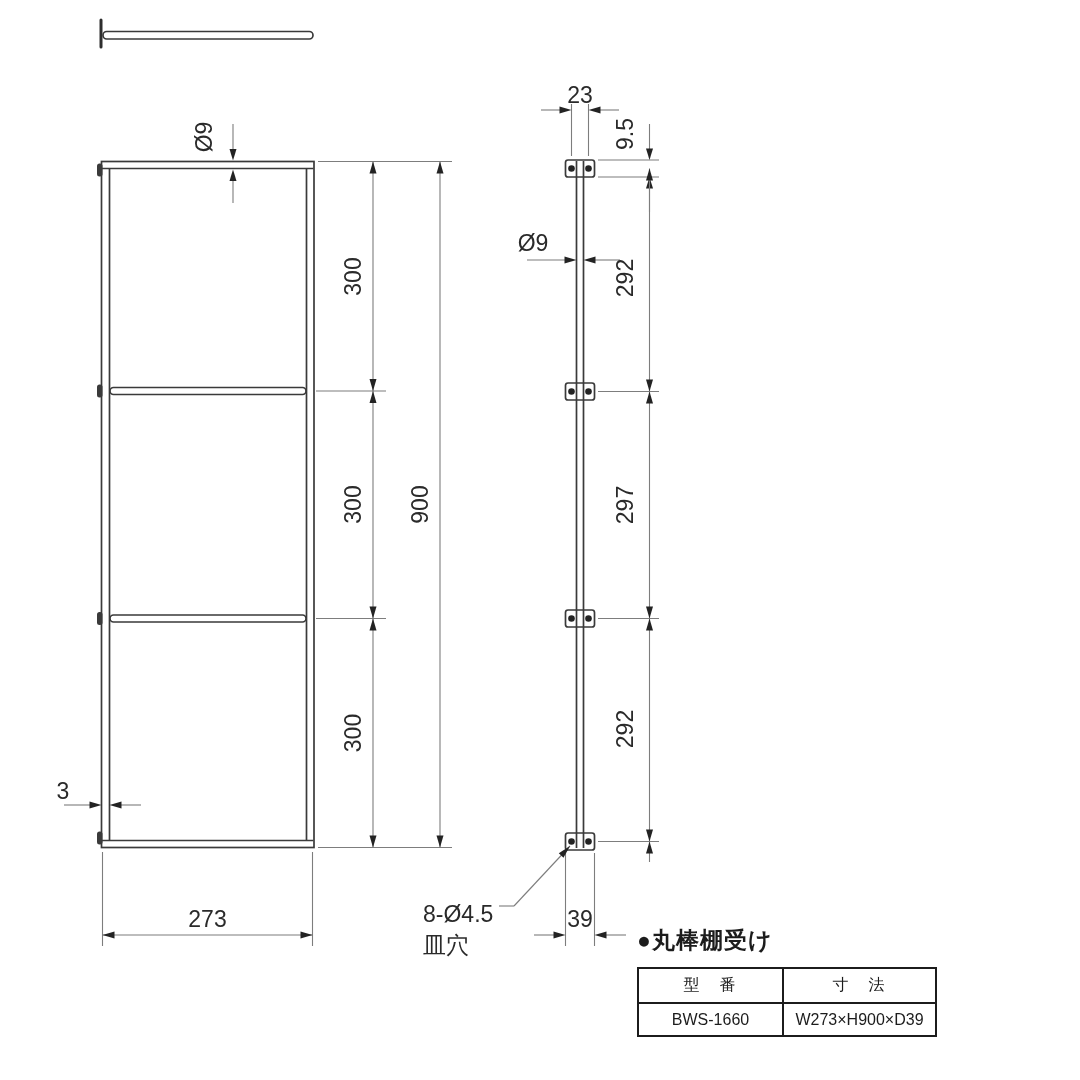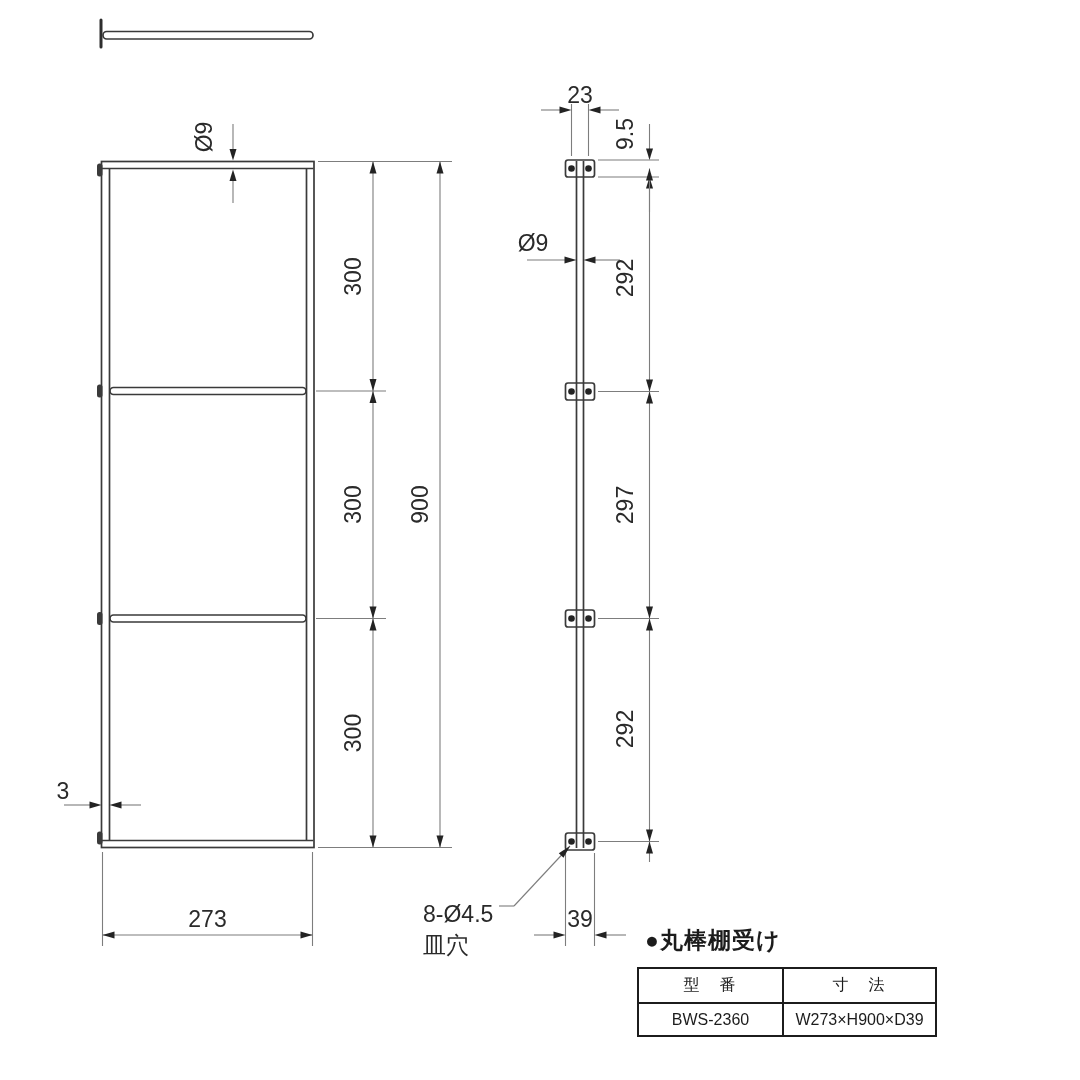--- a/index.html
+++ b/index.html
@@ -12,21 +12,21 @@
   .fillw{fill:#ffffff;}
   .tab{fill:#3a3a3a;stroke:none;}
   .hole{fill:#232323;stroke:none;}
   
   .dim{stroke:#7d7d7d;stroke-width:1.1;fill:none;}
   .arr{fill:#232323;stroke:none;}
   text.dimt{font-size:23px;fill:#2a2a2a;text-anchor:middle;}
   text.dimt-s{font-size:23px;fill:#2a2a2a;text-anchor:start;}
   
   .product-info{position:absolute;left:637px;top:925px;width:302px;color:#1c1c1c;}
-  .product-title{font-size:23px;font-weight:bold;letter-spacing:1px;margin:0 0 11px 8px;}
+  .product-title{font-size:23px;font-weight:bold;letter-spacing:1px;margin:0 0 11px 0;}
   table.spec{border-collapse:collapse;width:300px;table-layout:fixed;}
   table.spec,table.spec th,table.spec td{border:2px solid #1c1c1c;}
   table.spec th{height:31px;font-size:16px;font-weight:normal;letter-spacing:2px;text-align:center;margin-left:10px;}
   table.spec td{height:29px;font-size:16px;text-align:center;}
   .col-model{width:141px;}
   .notes{position:absolute;left:931px;top:1031px;width:148px;font-size:14px;line-height:20px;color:#1b1b1b;}
   .notes .indent{padding-left:9px;}
 </style>
 </head>
 <body>
@@ -177,21 +177,21 @@
     <div class="product-title">●丸棒棚受け</div>
     <table class="spec">
       <thead>
         <tr>
           <th class="col-model">型　番</th>
           <th>寸　法</th>
         </tr>
       </thead>
       <tbody>
         <tr>
-          <td>BWS-2360</td>
+          <td>BWS-1660</td>
           <td>W273×H900×D39</td>
         </tr>
       </tbody>
     </table>
   </div>
 
 
 </div>
 
 </body></html>

